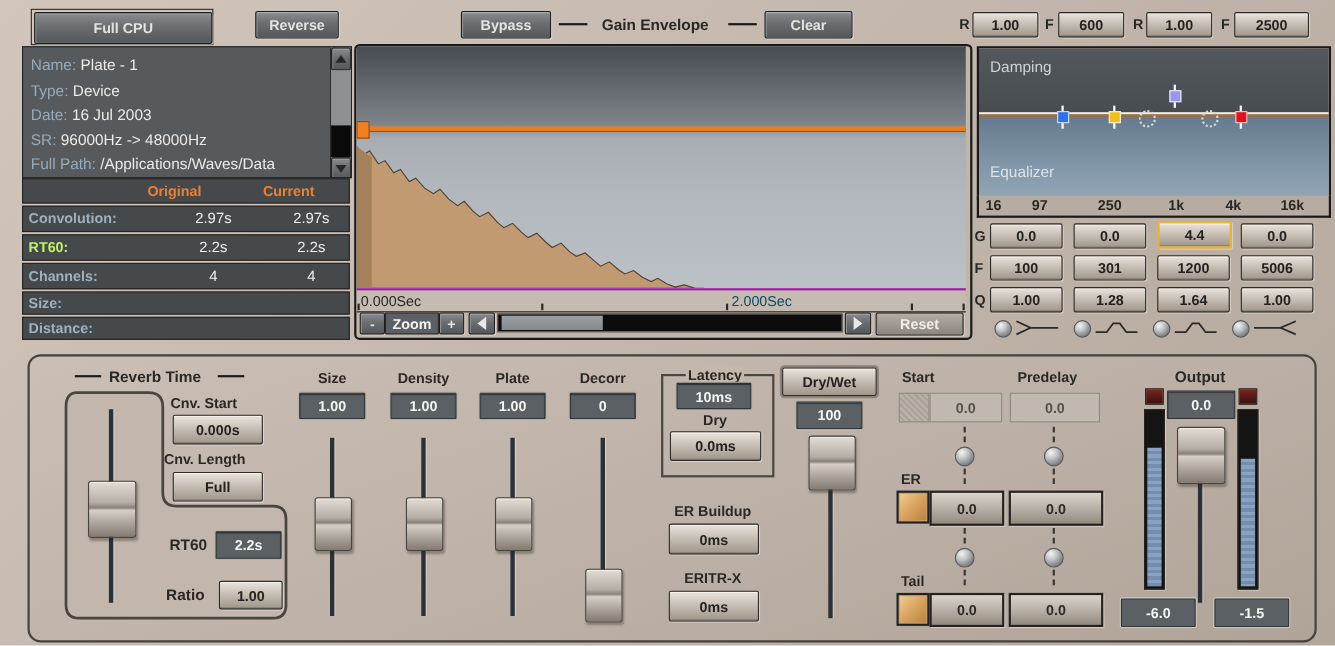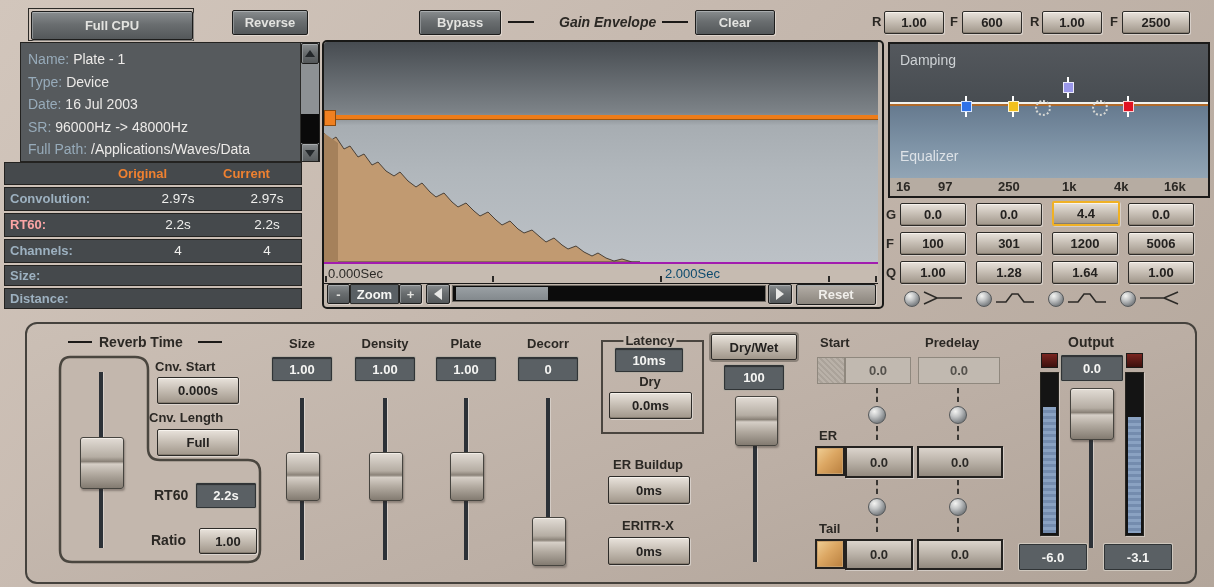--- a/index.html
+++ b/index.html
@@ -72,21 +72,21 @@
 <body>
 
 <div id="app">
 
   <div class="abs" style="left:28px;top:8px;width:160px;height:27px;border:1px solid #2c2a27;padding:2px;">
     <div class="dbtn" style="width:100%;height:100%;">Full CPU</div>
   </div>
   <div class="abs dbtn" style="left:232px;top:10px;width:74px;height:23px;">Reverse</div>
   <div class="abs dbtn" style="left:419px;top:10px;width:80px;height:23px;">Bypass</div>
   <div class="abs hrule" style="left:508px;top:21px;width:26px;"></div>
-  <div class="abs lbl" style="left:559px;top:14px;font-size:14px;font-style:italic;">Gain Envelope</div>
+  <div class="abs lbl" style="left:547px;top:14px;font-size:14px;">Gain Envelope</div>
   <div class="abs hrule" style="left:662px;top:21px;width:26px;"></div>
   <div class="abs dbtn" style="left:695px;top:10px;width:78px;height:23px;">Clear</div>
 
   <div class="abs lbl" style="left:872px;top:14px;">R</div>
   <div class="abs vbtn" style="left:884px;top:11px;width:58px;height:21px;">1.00</div>
   <div class="abs lbl" style="left:950px;top:14px;">F</div>
   <div class="abs vbtn" style="left:962px;top:11px;width:58px;height:21px;">600</div>
   <div class="abs lbl" style="left:1030px;top:14px;">R</div>
   <div class="abs vbtn" style="left:1042px;top:11px;width:58px;height:21px;">1.00</div>
   <div class="abs lbl" style="left:1110px;top:14px;">F</div>
@@ -106,32 +106,32 @@
           <span style="width:0;height:0;border-left:5px solid transparent;border-right:5px solid transparent;border-bottom:7px solid #23272a;"></span>
         </div>
       <div style="height:50px;background:#8d9194;"></div>
       <div style="height:29px;background:#0a0a0a;"></div>
       <div class="dbtn" style="height:19px;">
           <span style="width:0;height:0;border-left:5px solid transparent;border-right:5px solid transparent;border-top:7px solid #23272a;"></span>
         </div>
     </div>
   </div>
 
-  <div class="abs" style="left:4px;top:162px;width:298px;">
+  <div class="abs" style="left:20px;top:162px;width:298px;">
     <div style="position:relative;height:21px;background:#45494c;border:1px solid #232220;margin-bottom:2px;">
       <span class="abs" style="left:113px;top:3px;color:#ef8130;font-weight:bold;font-size:13px;">Original</span>
       <span class="abs" style="left:218px;top:3px;color:#ef8130;font-weight:bold;font-size:13px;">Current</span>
     </div>
     <div style="position:relative;height:22px;background:#45494c;border:1px solid #232220;margin-bottom:2px;">
       <span class="abs" style="left:5px;top:3px;color:#9db1c0;font-weight:bold;font-size:13px;">Convolution:</span>
       <span class="abs" style="left:143px;top:3px;width:60px;text-align:center;color:#efefed;font-size:13.5px;">2.97s</span>
       <span class="abs" style="left:232px;top:3px;width:60px;text-align:center;color:#efefed;font-size:13.5px;">2.97s</span>
     </div>
     <div style="position:relative;height:22px;background:#45494c;border:1px solid #232220;margin-bottom:2px;">
-      <span class="abs" style="left:5px;top:3px;color:#fca5a5;font-weight:bold;font-size:13px;">RT60:</span>
+      <span class="abs" style="left:5px;top:3px;color:#bef264;font-weight:bold;font-size:13px;">RT60:</span>
       <span class="abs" style="left:143px;top:3px;width:60px;text-align:center;color:#efefed;font-size:13.5px;">2.2s</span>
       <span class="abs" style="left:232px;top:3px;width:60px;text-align:center;color:#efefed;font-size:13.5px;">2.2s</span>
     </div>
     <div style="position:relative;height:22px;background:#45494c;border:1px solid #232220;margin-bottom:2px;">
       <span class="abs" style="left:5px;top:3px;color:#9db1c0;font-weight:bold;font-size:13px;">Channels:</span>
       <span class="abs" style="left:143px;top:3px;width:60px;text-align:center;color:#efefed;font-size:13.5px;">4</span>
       <span class="abs" style="left:232px;top:3px;width:60px;text-align:center;color:#efefed;font-size:13.5px;">4</span>
     </div>
     <div style="position:relative;height:19px;background:#45494c;border:1px solid #232220;margin-bottom:2px;">
       <span class="abs" style="left:5px;top:2px;color:#9db1c0;font-weight:bold;font-size:13px;">Size:</span>
@@ -351,15 +351,15 @@
     <div style="position:absolute;left:2px;right:2px;bottom:2px;height:126px;background:repeating-linear-gradient(180deg,#8aa2c2 0 3px,#748cae 3px 6px);"></div>
   </div>
   <div class="abs" style="left:1125px;top:372px;width:17px;height:162px;background:#141414;border:1px solid #26241f;box-shadow:1px 1px 0 rgba(255,255,255,.35);">
     <div style="position:absolute;left:2px;right:2px;bottom:2px;height:116px;background:repeating-linear-gradient(180deg,#8aa2c2 0 3px,#748cae 3px 6px);"></div>
   </div>
 
   <div class="abs track" style="left:1089px;top:392px;width:4px;height:156px;"></div>
   <div class="abs fader" style="left:1070px;top:388px;width:42px;height:50px;"></div>
 
   <div class="abs lcd" style="left:1019px;top:544px;width:66px;height:24px;box-shadow:0 0 0 1px #cfc8be;">-6.0</div>
-  <div class="abs lcd" style="left:1104px;top:544px;width:66px;height:24px;box-shadow:0 0 0 1px #cfc8be;">-3.1</div>
+  <div class="abs lcd" style="left:1104px;top:544px;width:66px;height:24px;box-shadow:0 0 0 1px #cfc8be;">-1.5</div>
 
 </div>
 
 </body></html>

